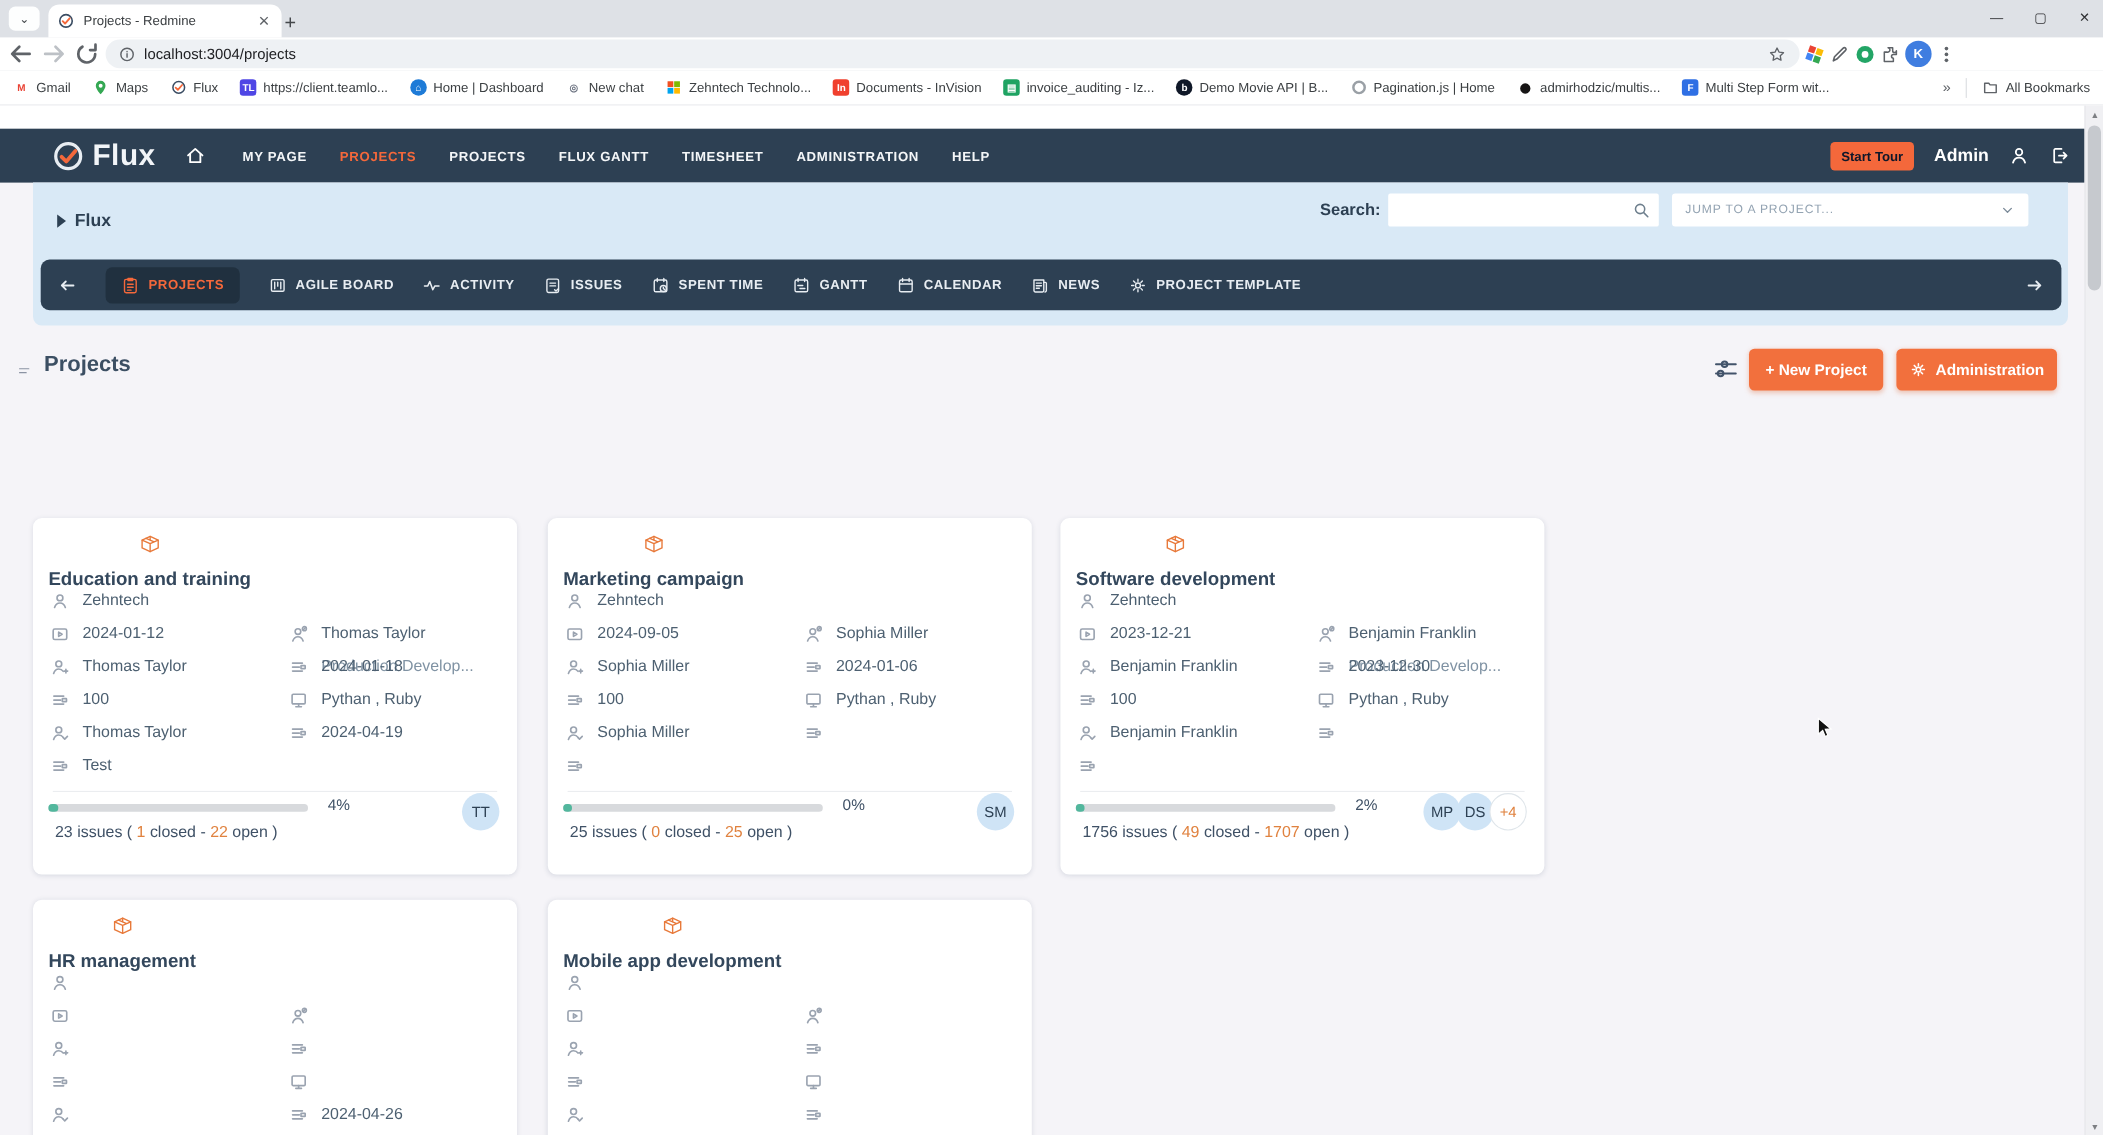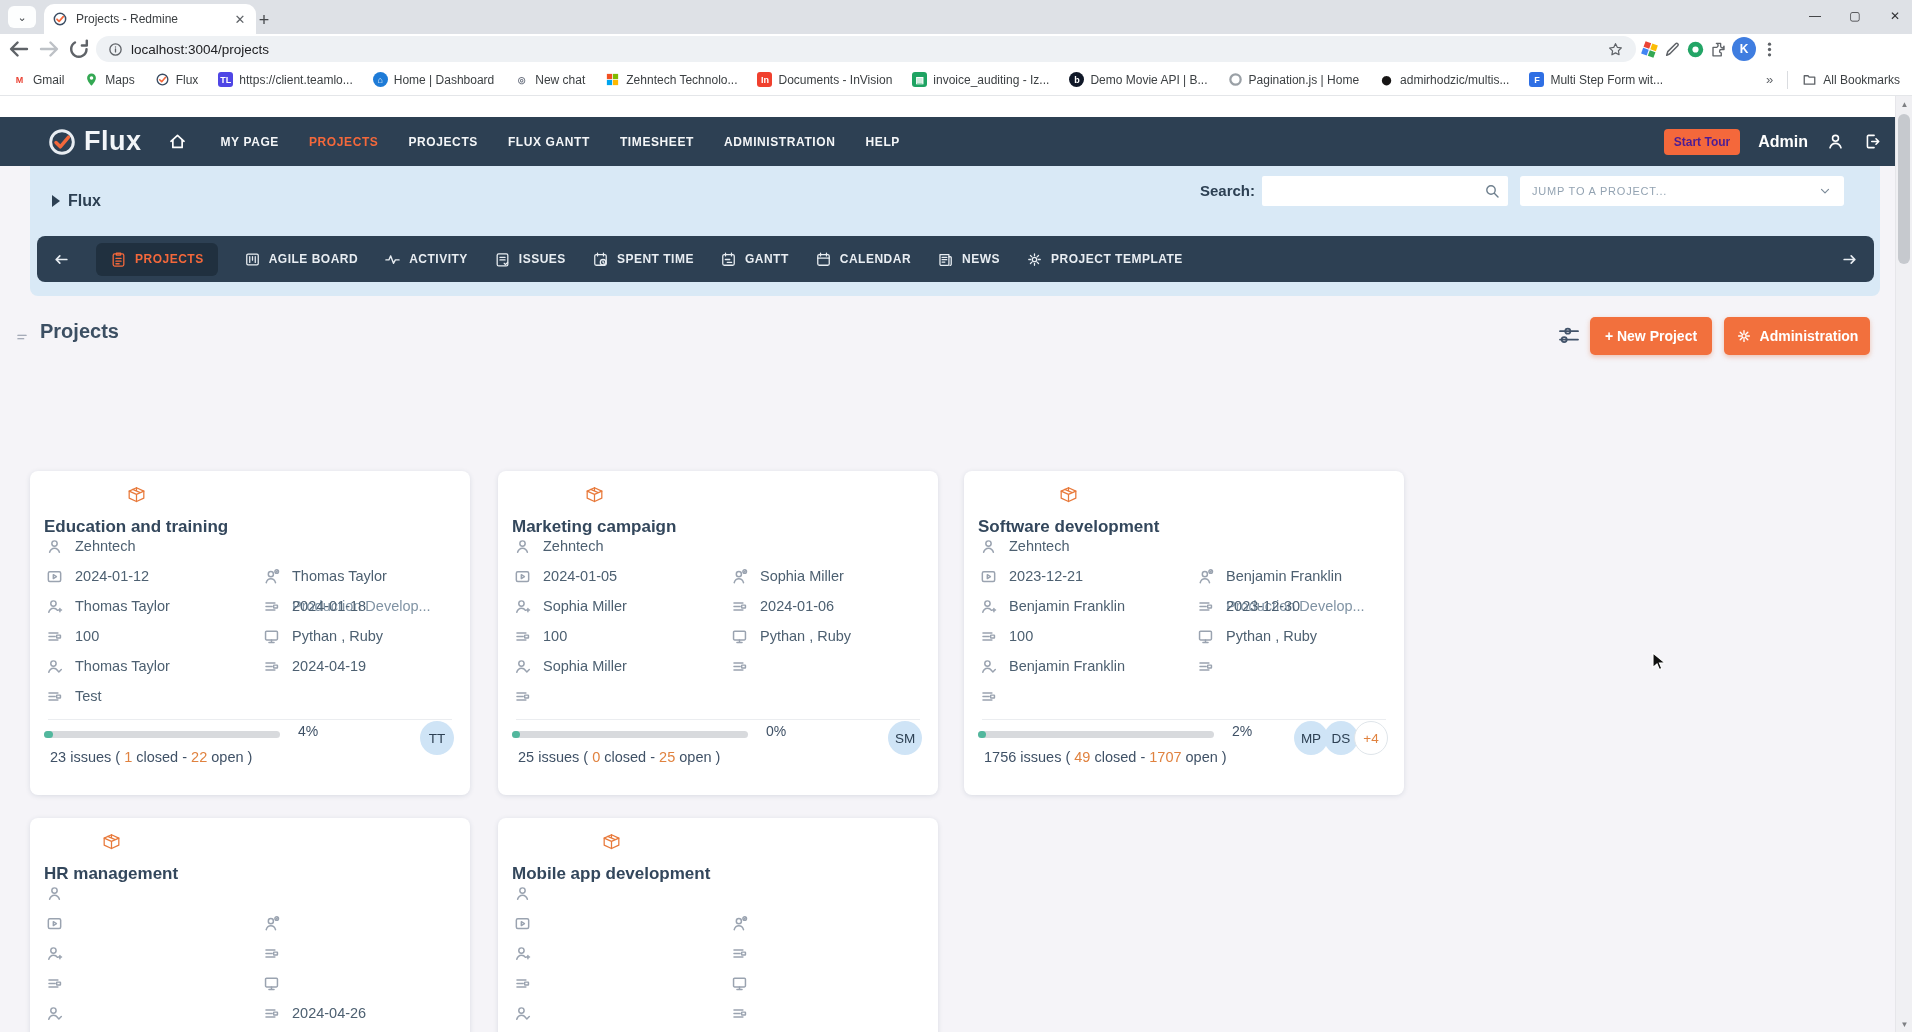--- a/index.html
+++ b/index.html
@@ -41,21 +41,21 @@
   #whitegap{position:absolute;left:0;top:0;width:1912px;height:21px;background:#ffffff;}
   #appheader{position:absolute;left:0;top:21px;width:1912px;height:49px;background:#2d4053;display:flex;align-items:center;}
   .logo{display:flex;align-items:center;gap:6px;margin-left:46px;}
   .logo-mark{width:32px;height:32px;}
   .logo-text{color:#f2f5f8;font-size:27px;font-weight:bold;letter-spacing:.5px;}
   .home-ico{width:19px;height:19px;color:#fff;margin-left:26px;}
   #topnav{display:flex;align-items:center;gap:30px;margin-left:34px;}
   .topnav-item{color:#f4f6f8;font-size:12px;font-weight:bold;letter-spacing:.6px;white-space:nowrap;}
   .topnav-item.active{color:#f4683b;}
   #header-right{margin-left:auto;display:flex;align-items:center;gap:18px;margin-right:30px;}
-  .starttour{background:#f4683b;color:#4c1d95;font-size:12px;font-weight:bold;padding:6px 10px;border-radius:4px;}
+  .starttour{background:#f4683b;color:#0f172a;font-size:12px;font-weight:bold;padding:6px 10px;border-radius:4px;}
   .adminname{color:#fff;font-size:16px;font-weight:bold;}
   .hdr-ico{width:19px;height:19px;color:#fff;}
 
   #band{position:absolute;left:30px;top:70px;width:1850px;height:130px;background:#d9e9f6;border-radius:0 0 8px 8px;}
   .crumb{position:absolute;left:22px;top:26px;display:flex;align-items:center;gap:8px;color:#2d4053;}
   .crumb-arrow{width:0;height:0;border-left:8px solid #2d4053;border-top:6px solid transparent;border-bottom:6px solid transparent;}
   .crumb-text{font-size:16px;font-weight:bold;}
   .search-label{position:absolute;left:1170px;top:16px;font-size:15px;font-weight:bold;color:#2d4053;}
   .search-box{position:absolute;left:1232px;top:10px;width:246px;height:30px;background:#fff;border-radius:2px;display:flex;align-items:center;}
   .search-box input{border:none;outline:none;flex:1;height:100%;font-size:13px;padding:0 8px;background:transparent;font-family:inherit;}
@@ -618,21 +618,21 @@
             </span>
             <span class="crow-text"><span style="position: relative; z-index: 2;">Zehntech</span></span>
           </div>
           <div class="crow" style="left: 16px; top: 90px;">
             <span class="ico" style="height: 17px; width: 17px;">
               <svg viewBox="0 0 16 16" fill="none" stroke="currentColor" stroke-width="1.4" stroke-linecap="round" stroke-linejoin="round">
                 <rect x="2.2" y="3.6" width="11.6" height="9" rx="1.4"></rect>
                 <path d="M6.9 6.3l2.9 1.8-2.9 1.8z"></path>
               </svg>
             </span>
-            <span class="crow-text"><span style="position: relative; z-index: 2;">2024-01-05</span></span>
+            <span class="crow-text"><span style="position: relative; z-index: 2;">2024-09-05</span></span>
           </div>
           <div class="crow" style="left: 16px; top: 120px;">
             <span class="ico" style="height: 17px; width: 17px;">
               <svg viewBox="0 0 16 16" fill="none" stroke="currentColor" stroke-width="1.4" stroke-linecap="round" stroke-linejoin="round">
                 <circle cx="7" cy="5.2" r="2.5"></circle>
                 <path d="M2.6 13.4c.8-2.5 2.4-3.8 4.4-3.8 1.6 0 2.9.7 3.8 2"></path>
                 <path d="M11.6 11.4h3M13.1 9.9v3"></path>
               </svg>
             </span>
             <span class="crow-text"><span style="position: relative; z-index: 2;">Sophia Miller</span></span>

